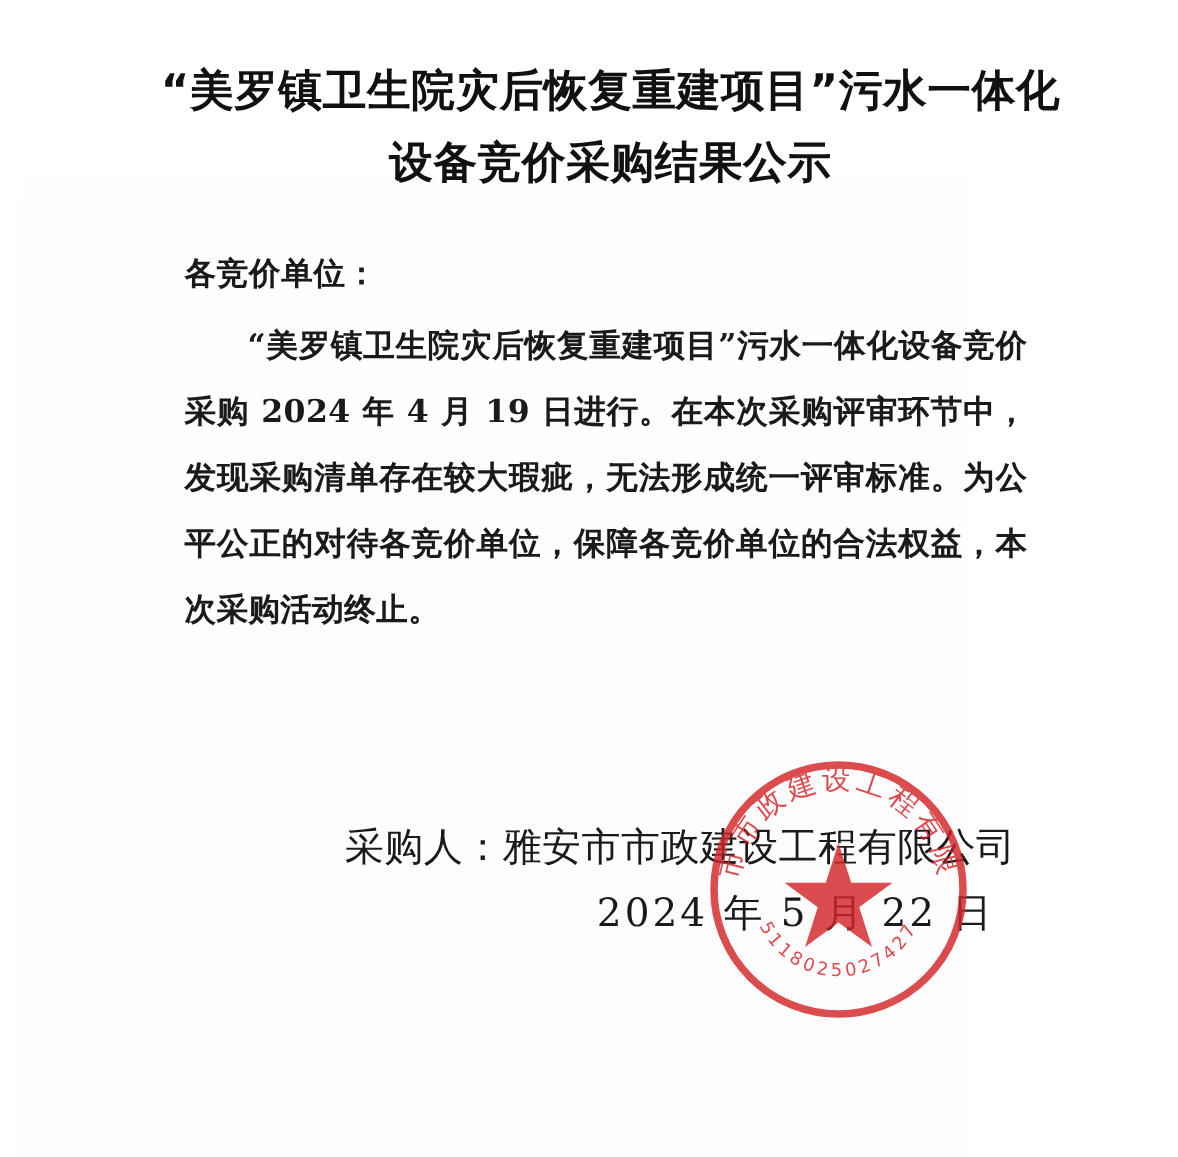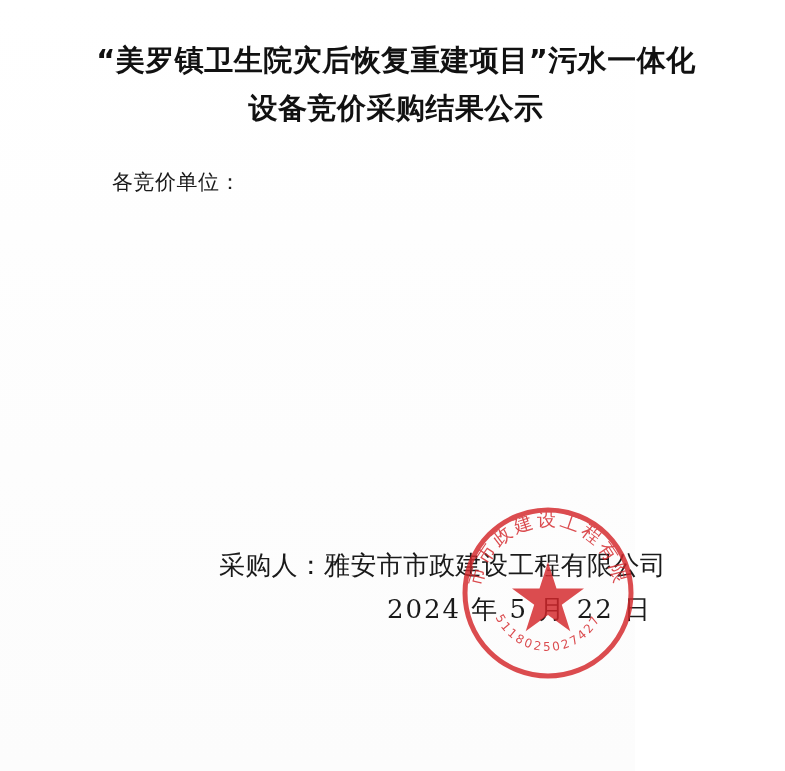--- a/index.html
+++ b/index.html
@@ -14,20 +14,21 @@
     color: #1a1a1a;
     overflow: hidden;
     position: relative;
   }
   .page {
     position: relative;
     width: 635px;
     height: 771px;
     box-sizing: border-box;
     padding: 0;
+    margin-left: 11px;
   }
   
   .paper-tint {
     position: absolute;
     inset: 0;
     background: linear-gradient(180deg, #ffffff 0%, #fdfdfd 60%, #fcfcfc 100%);
     pointer-events: none;
   }
   .doc-title {
     position: absolute;
@@ -40,20 +41,21 @@
     font-size: 29px;
     line-height: 48px;
     letter-spacing: 0.5px;
     color: #111111;
   }
   .body-block {
     position: absolute;
     top: 160px;
     left: 112px;
     width: 562px;
+    font-weight: bold;
   }
   .salutation {
     font-size: 21px;
     line-height: 44px;
     margin: 0 0 4px 0;
     letter-spacing: 0.5px;
   }
   .para {
     font-size: 21px;
     line-height: 44px;
@@ -106,20 +108,21 @@
 </head>
 <body>
 
 <div class="page">
   <div class="paper-tint"></div>
 
   <div class="doc-title">“美罗镇卫生院灾后恢复重建项目”污水一体化设备竞价采购结果公示</div>
 
   <div class="body-block">
     <p class="salutation">各竞价单位：</p>
+    <p class="para">“美罗镇卫生院灾后恢复重建项目”污水一体化设备竞价采购 2024 年 4 月 19 日进行。在本次采购评审环节中，发现采购清单存在较大瑕疵，无法形成统一评审标准。为公平公正的对待各竞价单位，保障各竞价单位的合法权益，本次采购活动终止。</p>
     <div class="para-gap"></div>
   </div>
 
   <div class="signature">
     <div class="sig-line">
       <span>采购人：</span><span>雅安市市政建设工程有限公司</span>
     </div>
     <div class="sig-date">2024 年 5 月 22 日</div>
   </div>
 

